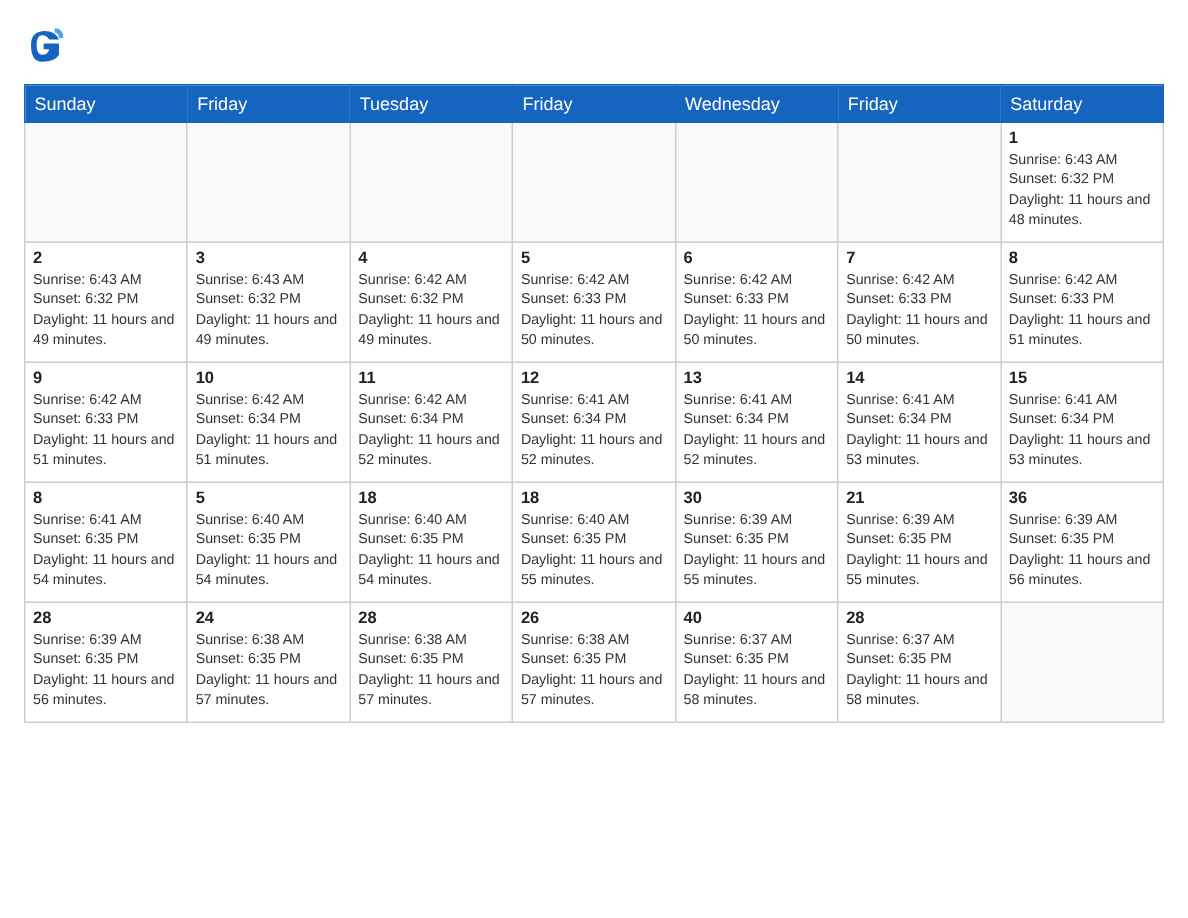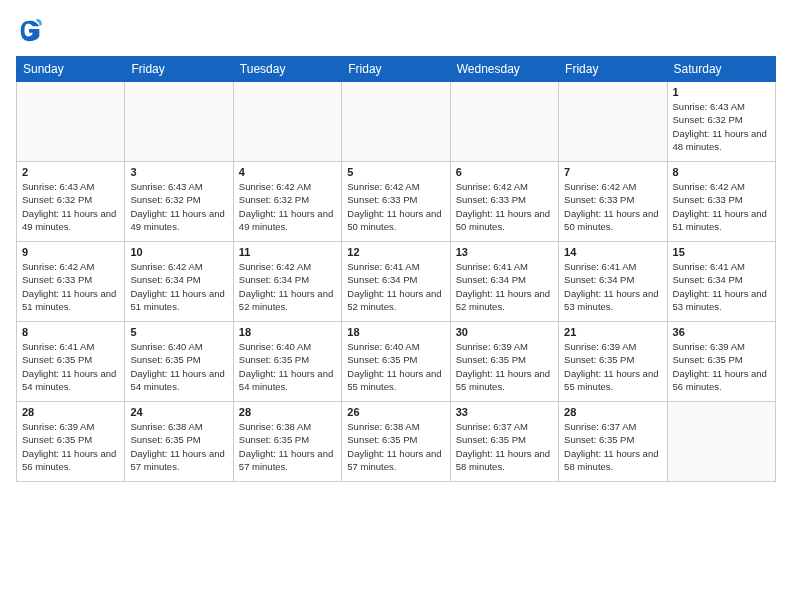--- a/index.html
+++ b/index.html
@@ -279,21 +279,21 @@
 Sunset: 6:35 PM
 Daylight: 11 hours and 57 minutes.</div>
         </td>
         <td>
           <span class="day-num">26</span>
           <div class="day-info">Sunrise: 6:38 AM
 Sunset: 6:35 PM
 Daylight: 11 hours and 57 minutes.</div>
         </td>
         <td>
-          <span class="day-num">33</span>
+          <span class="day-num">40</span>
           <div class="day-info">Sunrise: 6:37 AM
 Sunset: 6:35 PM
 Daylight: 11 hours and 58 minutes.</div>
         </td>
         <td>
           <span class="day-num">28</span>
           <div class="day-info">Sunrise: 6:37 AM
 Sunset: 6:35 PM
 Daylight: 11 hours and 58 minutes.</div>
         </td>

